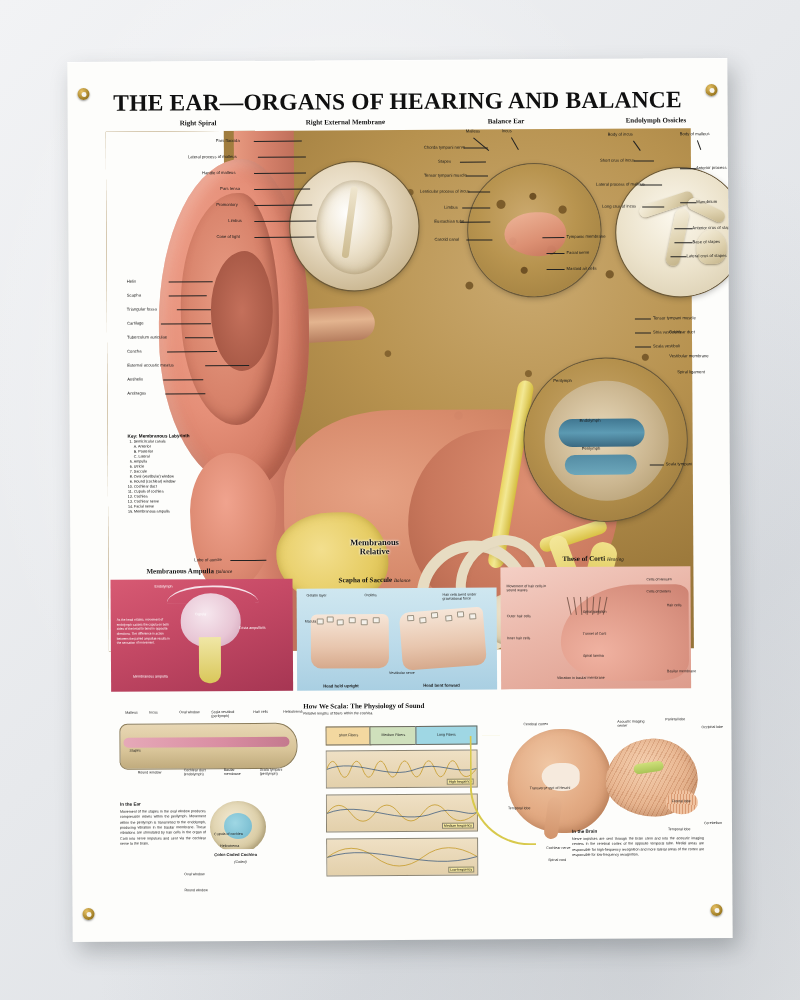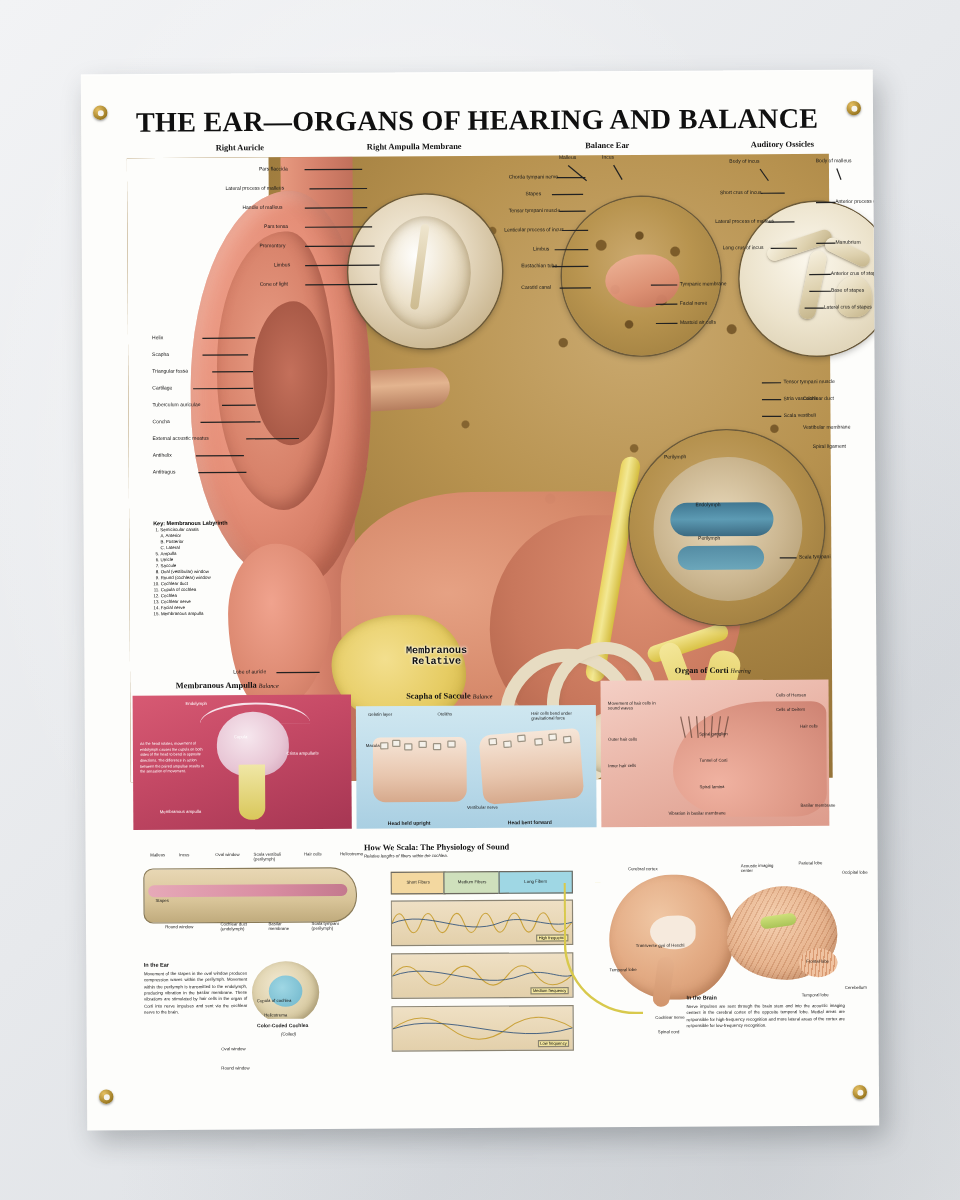--- a/index.html
+++ b/index.html
@@ -512,27 +512,28 @@
 
   
   .leader {
     position:absolute;
     background: #222;
     height: 0.5px;
     transform-origin: 0 0;
   }
   .big-label{
     position:absolute;
-    font-family:Liberation Mono, monospace;
+    font-family:Liberation Serif, serif;
     font-weight:bold;
     font-size: 8.5px;
     color:#111;
     text-shadow: 0 0 2px #fff, 0 0 3px #fff;
     line-height:1.1;
     white-space:nowrap;
+    margin-left:12px;
   }
 </style>
 </head>
 <body>
 
 <div class="backdrop"></div>
 <div class="vignette"></div>
 
 <div class="poster">
   <div class="poster-inner">
@@ -588,24 +589,24 @@
       <div class="ossicle c"></div>
       <div class="ossicle d"></div>
     </div>
 
     <div class="bubble coch">
       <div class="coch-core"></div>
       <div class="coch-duct"></div>
       <div class="coch-duct2"></div>
     </div>
 
-    <div class="sec-head t7" style="left:112px; top:58px;">Right Auricle</div>
-    <div class="sec-head t7" style="left:238px; top:58px;">Right Ampulla Membrane</div>
+    <div class="sec-head t7" style="left:112px; top:58px;">Right Spiral</div>
+    <div class="sec-head t7" style="left:238px; top:58px;">Right External Membrane</div>
     <div class="sec-head t7" style="left:420px; top:58px;">Balance Ear</div>
-    <div class="sec-head t7" style="left:558px; top:58px;">Auditory Ossicles</div>
+    <div class="sec-head t7" style="left:558px; top:58px;">Endolymph Ossicles</div>
 
     <div class="lbl t4" style="left:58px; top:218px;">Helix</div>
     <div class="lbl t4" style="left:58px; top:232px;">Scapha</div>
     <div class="lbl t4" style="left:58px; top:246px;">Triangular fossa</div>
     <div class="lbl t4" style="left:58px; top:260px;">Cartilage</div>
     <div class="lbl t4" style="left:58px; top:274px;">Tuberculum auriculae</div>
     <div class="lbl t4" style="left:58px; top:288px;">Concha</div>
     <div class="lbl t4" style="left:58px; top:302px;">External acoustic meatus</div>
     <div class="lbl t4" style="left:58px; top:316px;">Antihelix</div>
     <div class="lbl t4" style="left:58px; top:330px;">Antitragus</div>
@@ -767,21 +768,21 @@
     </div>
     <div class="lbl tiny" style="left:236px; top:534px;">Gelatin layer</div>
     <div class="lbl tiny" style="left:294px; top:534px;">Otoliths</div>
     <div class="lbl tiny" style="left:372px; top:534px; width:42px; white-space:normal;">Hair cells bend under gravitational force</div>
     <div class="lbl tiny" style="left:234px; top:560px;">Macula</div>
     <div class="lbl tiny" style="left:318px; top:612px;">Vestibular nerve</div>
     <div class="lbl t4" style="left:252px; top:624px; font-weight:bold;">Head held upright</div>
     <div class="lbl t4" style="left:352px; top:624px; font-weight:bold;">Head bent forward</div>
 
     <div class="sec-head t7" style="left:492px; top:496px;">
-      <span>Organ of Corti</span>
+      <span>These of Corti</span>
       <span class="ital">Hearing</span>
     </div>
     <div class="panel p-corti">
       <div class="corti-ramp"></div>
       <div class="corti-hairs">
         <div class="hair" style="left:2px; top:0; transform:rotate(-12deg)"></div>
         <div class="hair" style="left:8px; top:0; transform:rotate(-8deg)"></div>
         <div class="hair" style="left:14px; top:0; transform:rotate(-4deg)"></div>
         <div class="hair" style="left:20px; top:0; transform:rotate(0deg)"></div>
         <div class="hair" style="left:26px; top:0; transform:rotate(4deg)"></div>

